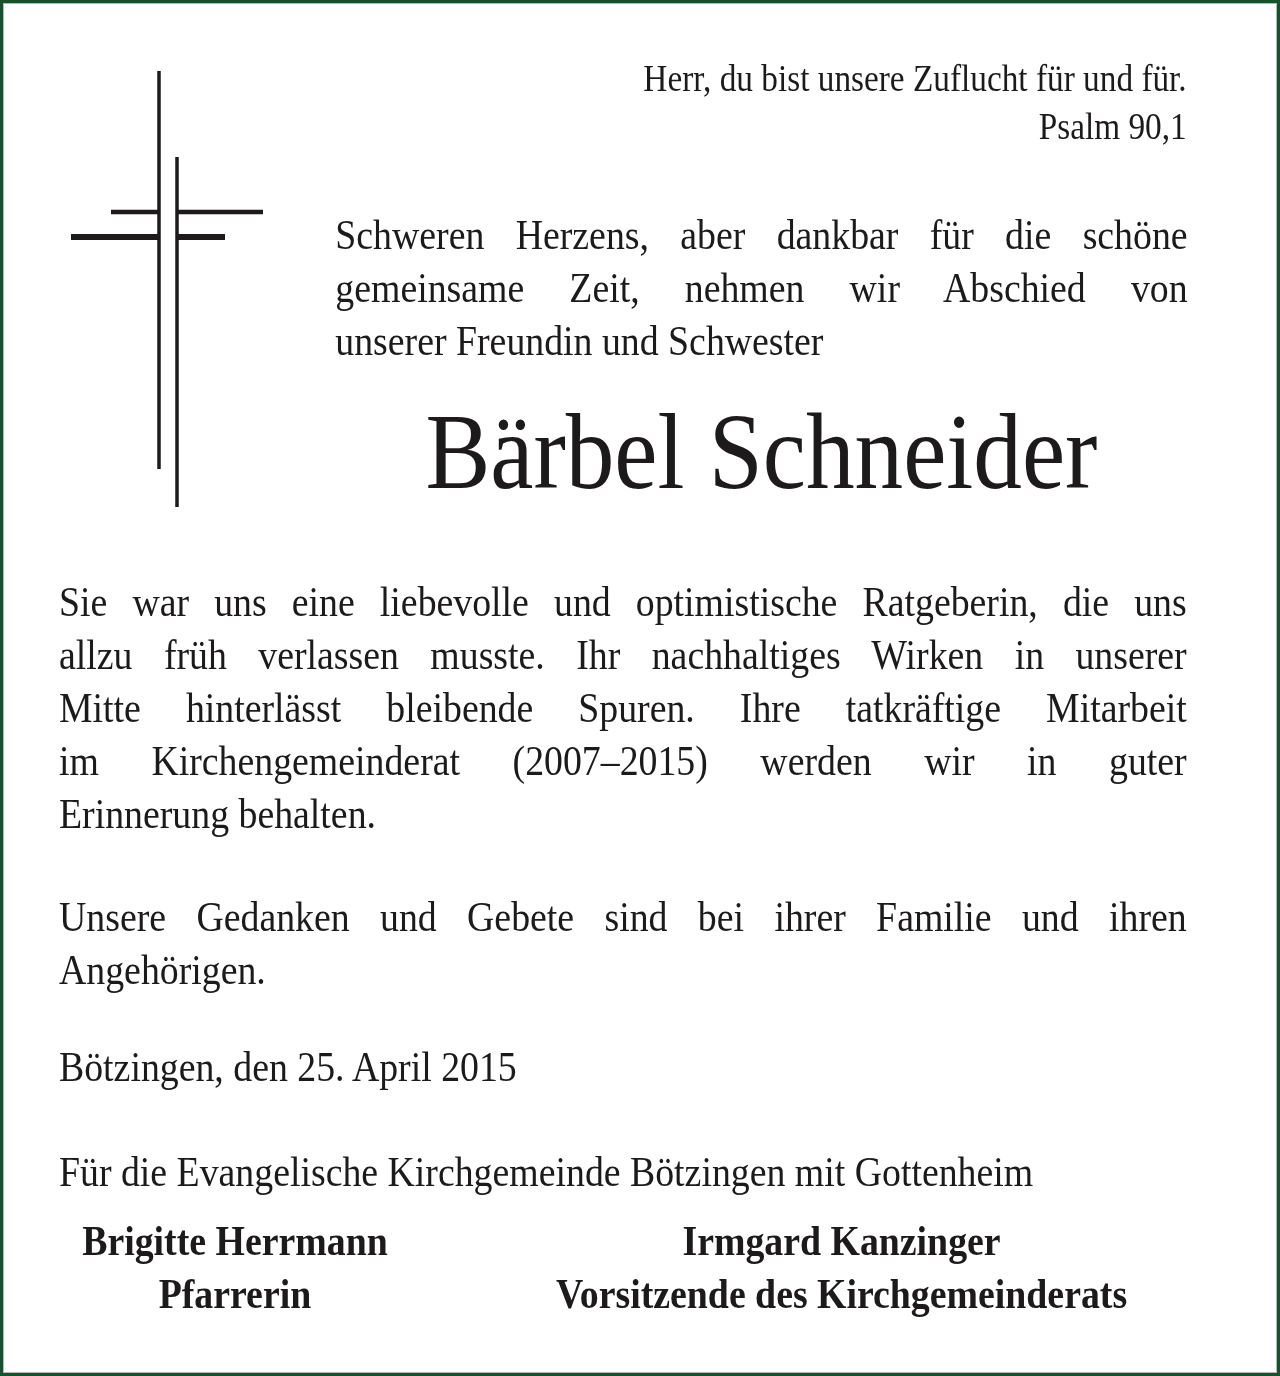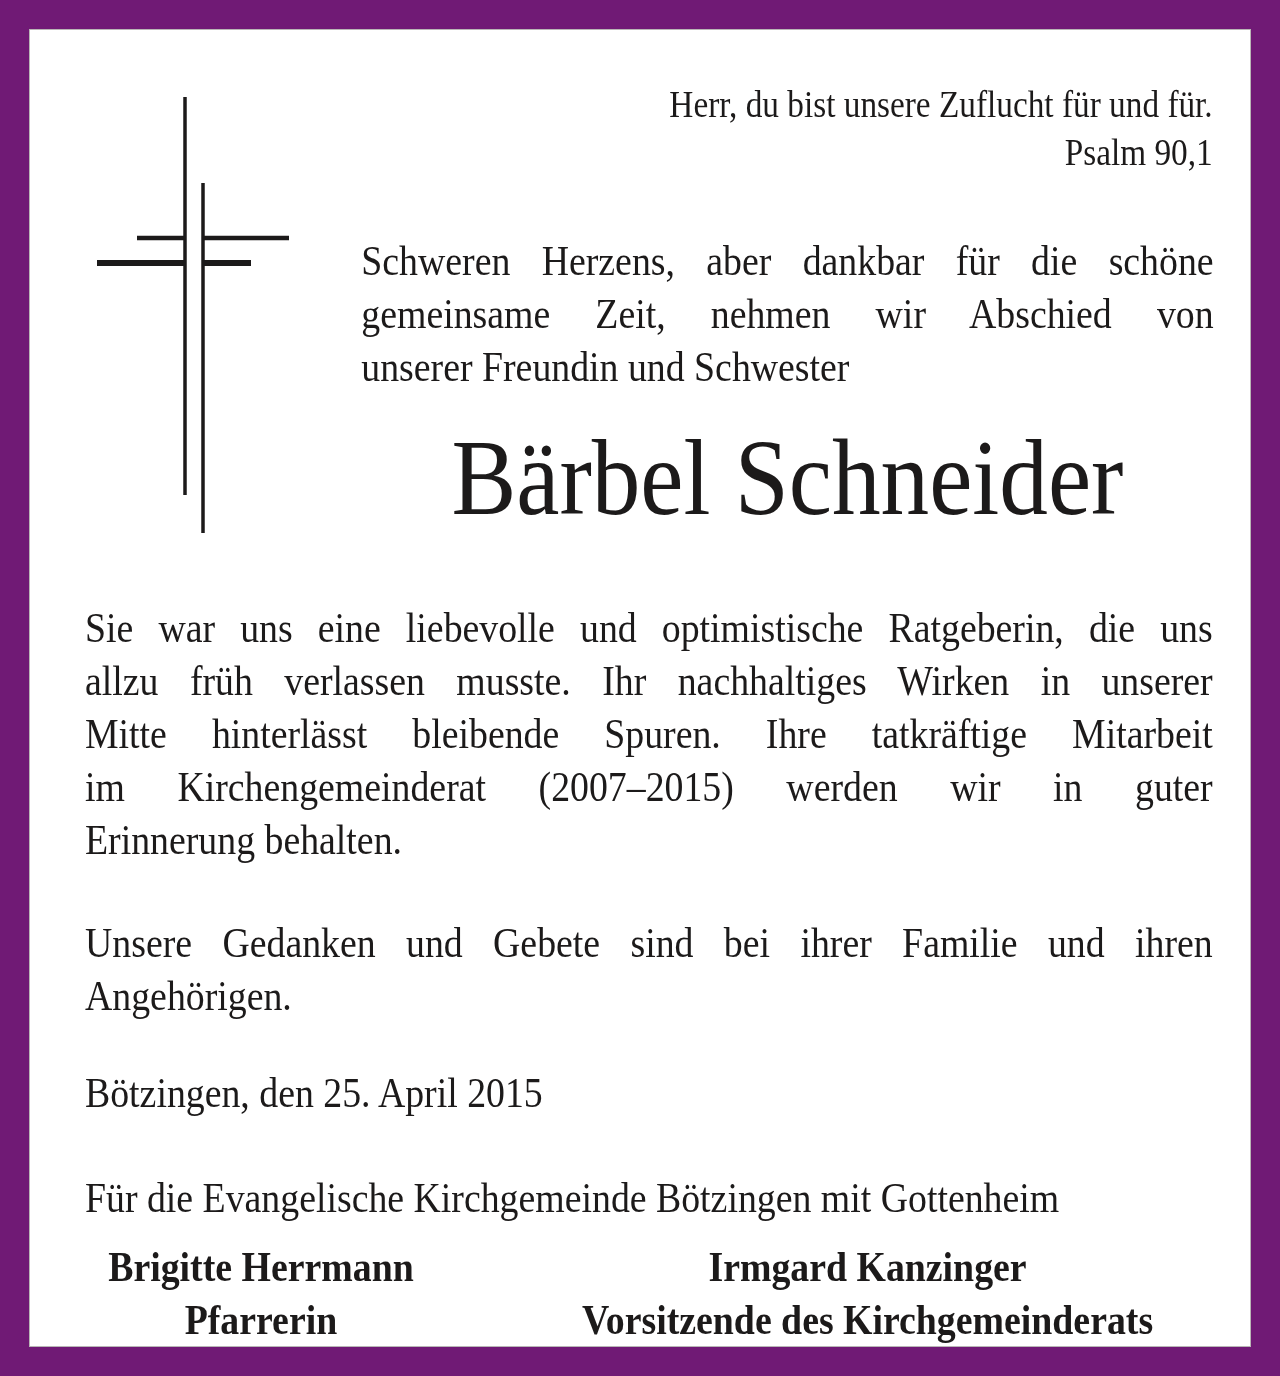--- a/index.html
+++ b/index.html
@@ -4,22 +4,22 @@
 <style>
   html, body {
     margin: 0;
     padding: 0;
     background: #ffffff;
   }
   .frame {
     width: 1280px;
     height: 1376px;
     box-sizing: border-box;
-    background: #701a75;
-    padding: 29px;
+    background: #14532d;
+    padding: 3px;
   }
   .paper {
     position: relative;
     width: 100%;
     height: 100%;
     box-sizing: border-box;
     background: #ffffff;
     box-shadow: inset 0 0 0 1px #b9b6b6;
     font-family: "Liberation Serif", "DejaVu Serif", serif;
     color: #1c1a1a;

